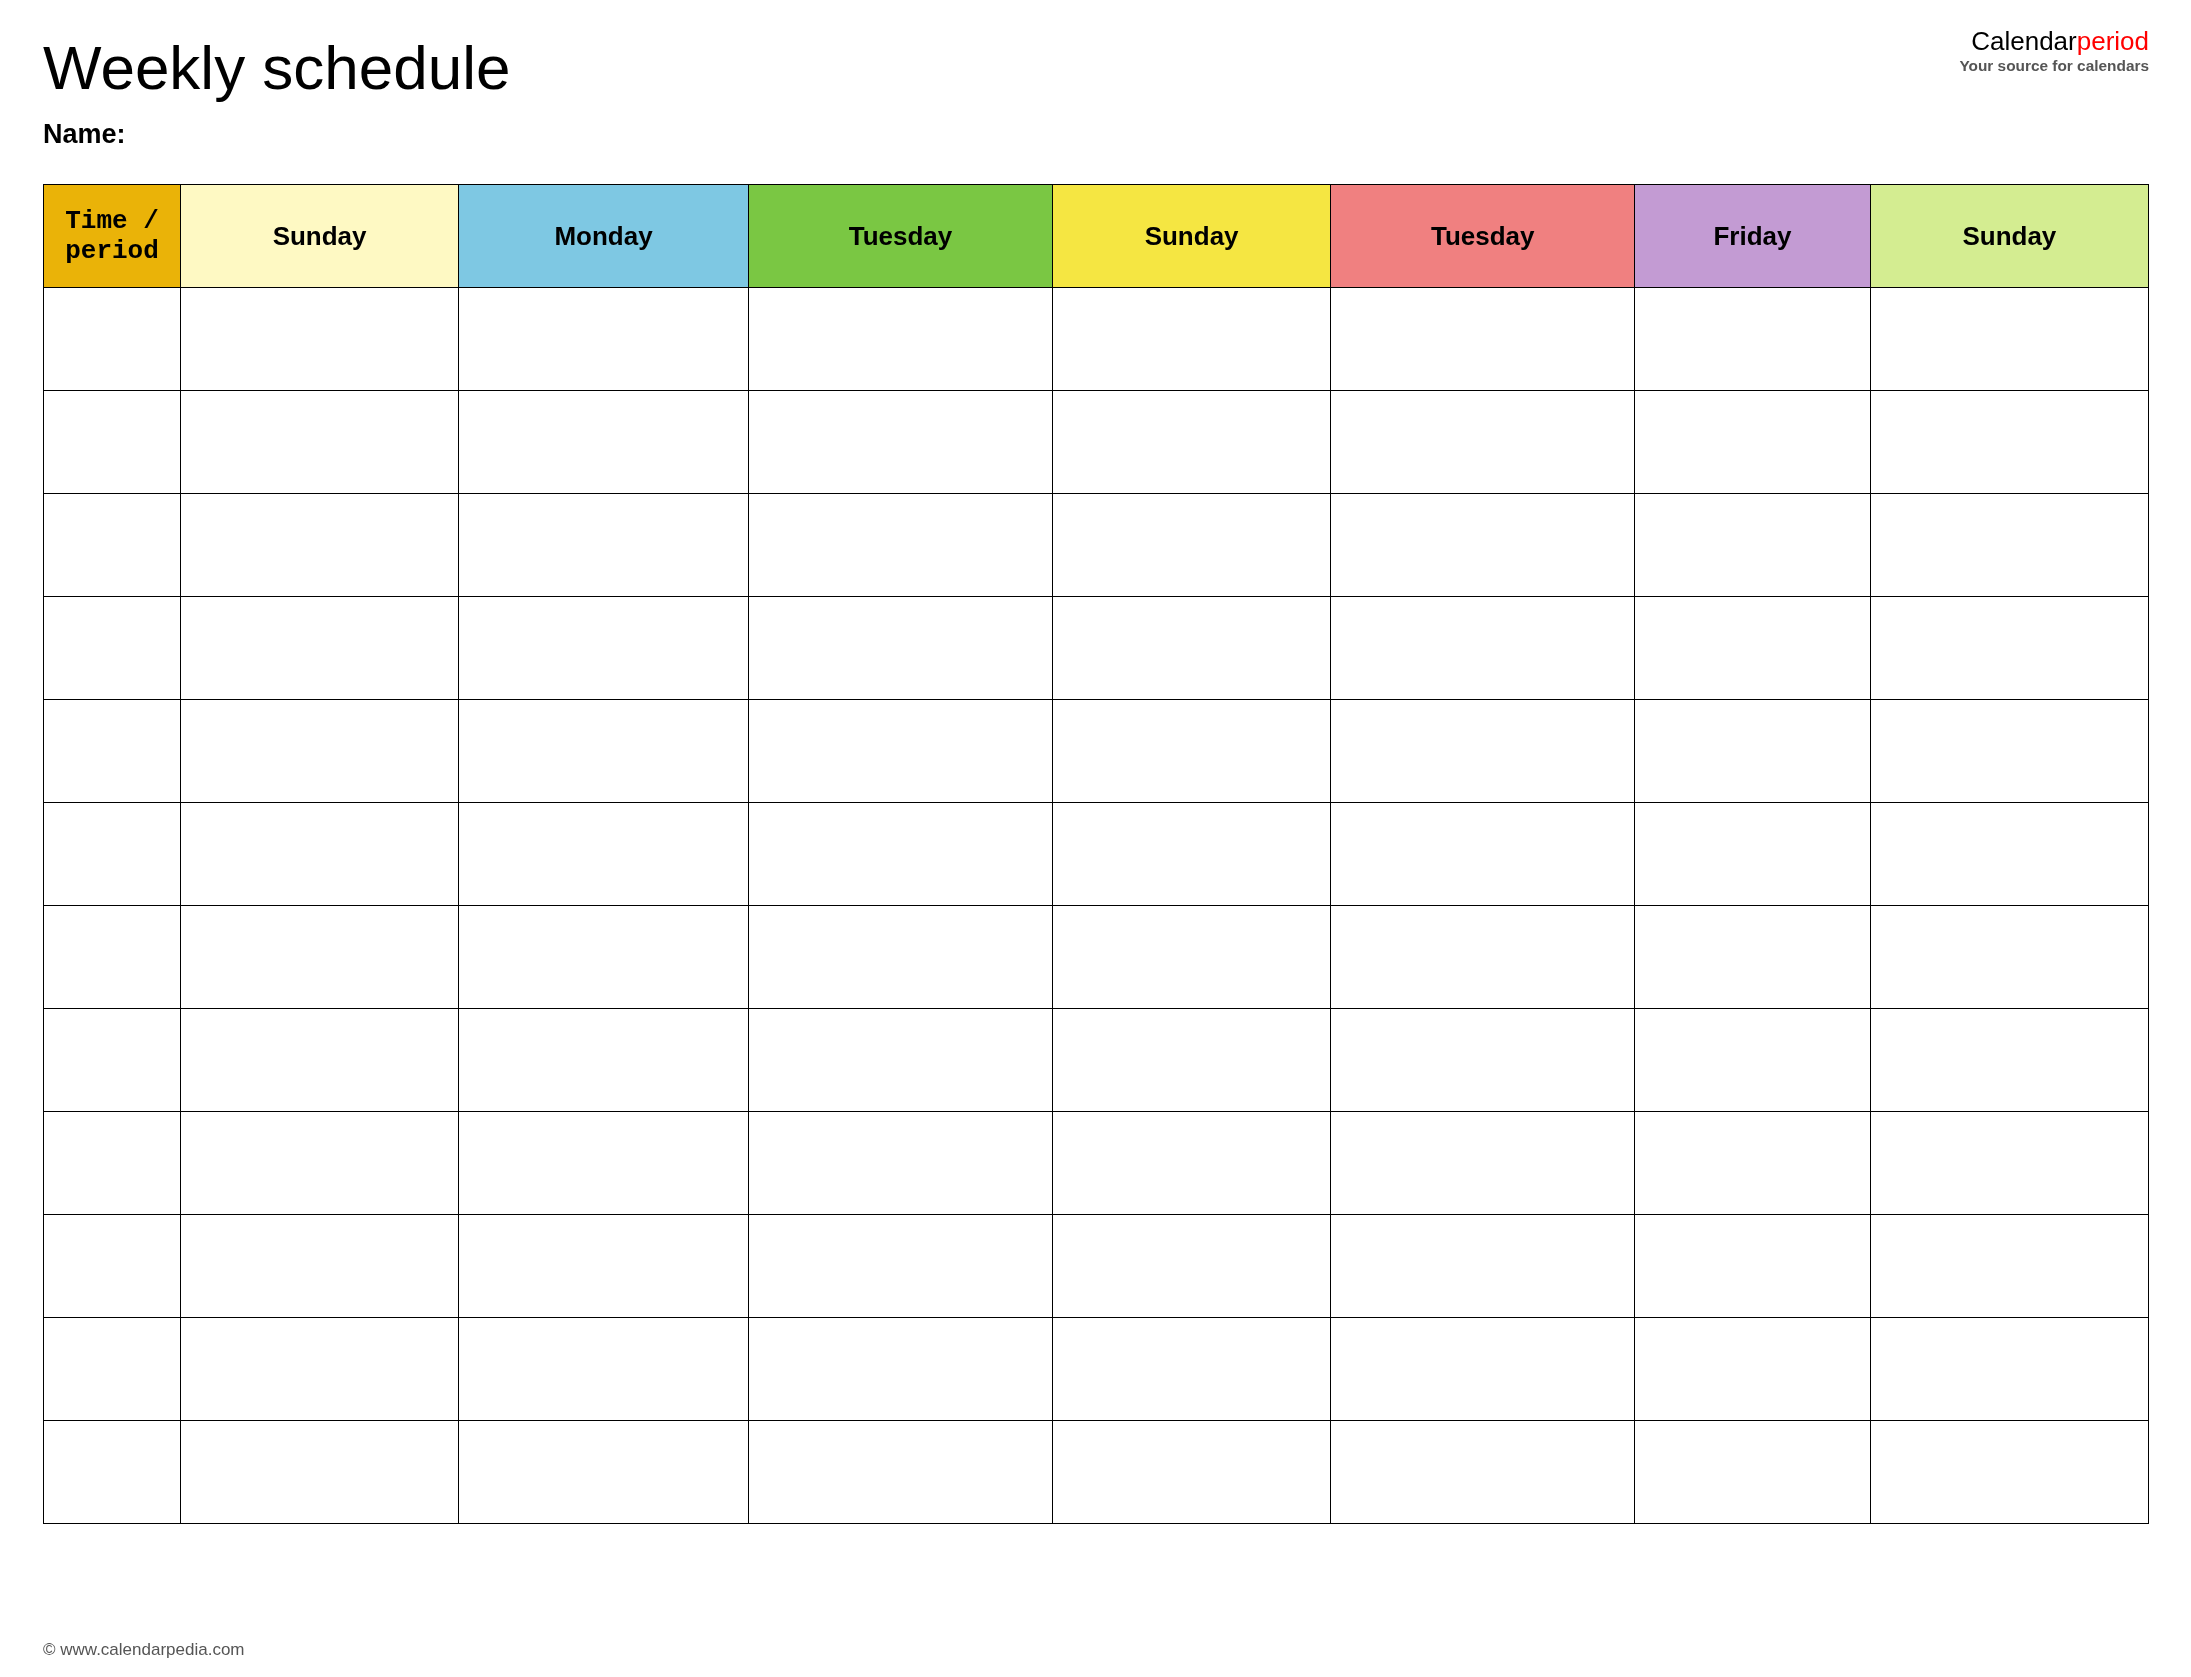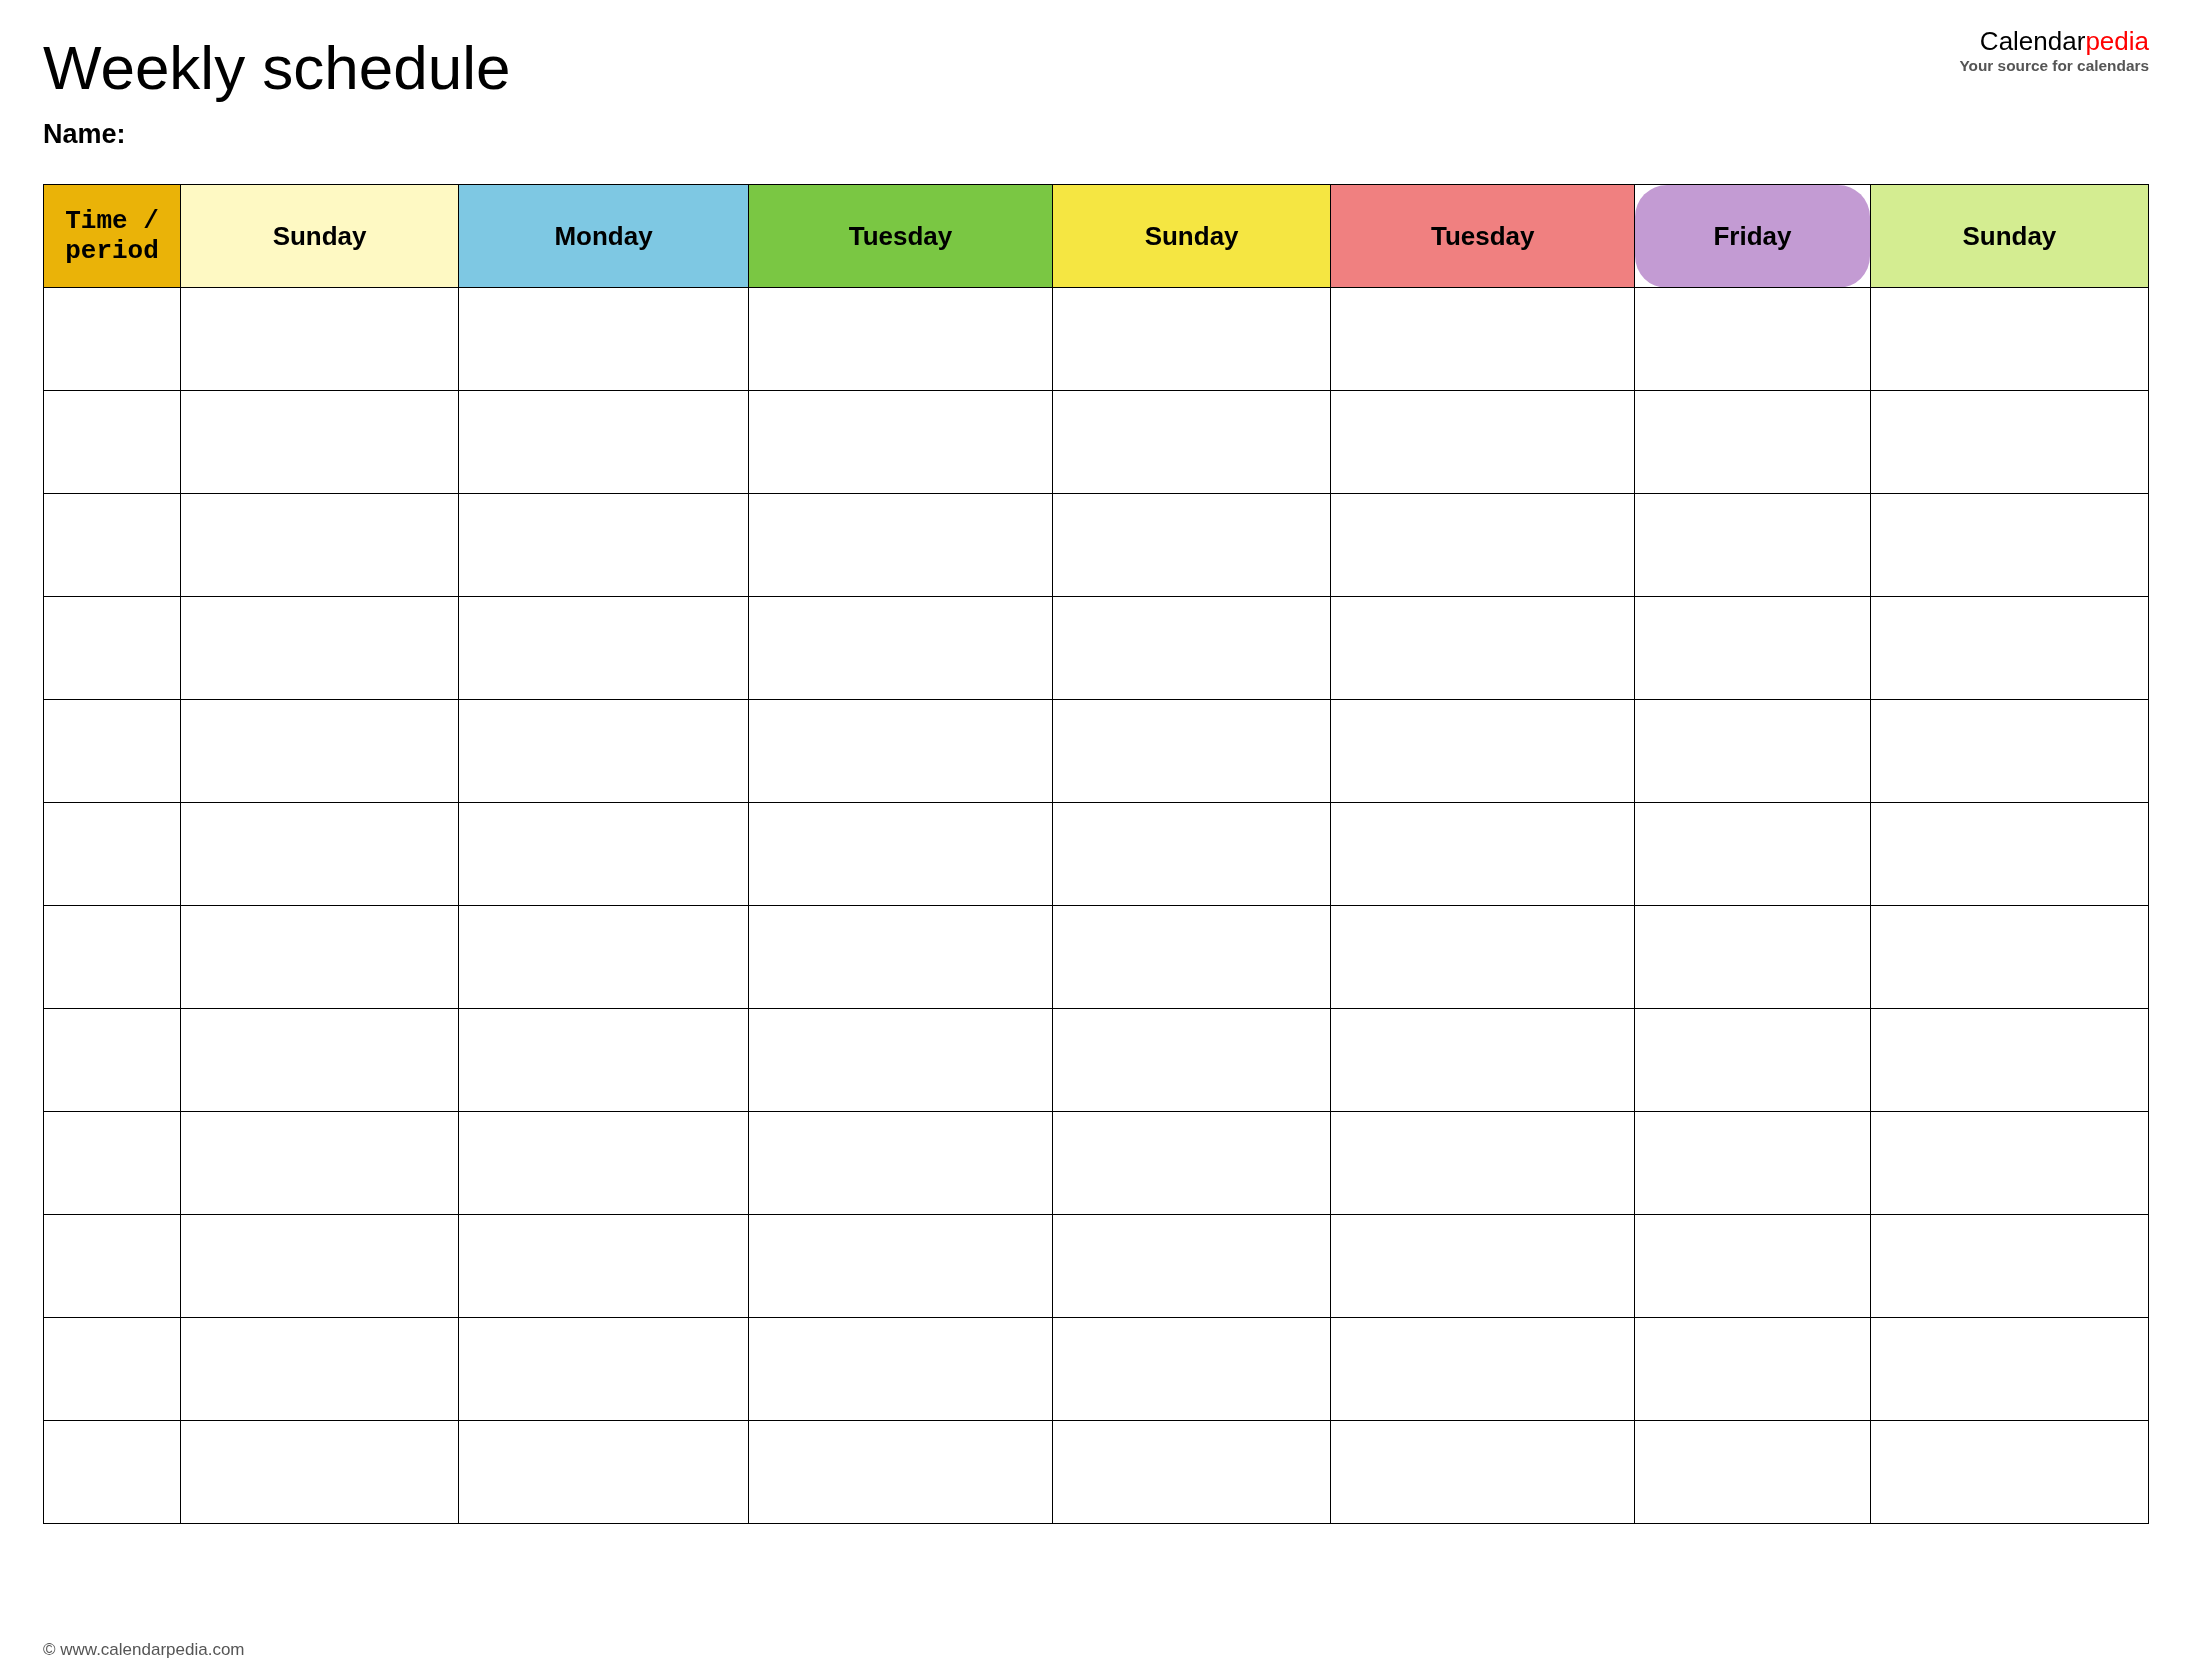--- a/index.html
+++ b/index.html
@@ -81,21 +81,21 @@
       width: 137px;
       font-size: 22px;
       font-family: Liberation Mono, monospace;
     }
 
     .th-sunday { background: #fef9c3; color: #000; }
     .th-monday { background: #7ec8e3; color: #000; }
     .th-tuesday { background: #7ac743; color: #000; margin-top: 44px; }
     .th-wednesday { background: #f5e642; color: #000; }
     .th-thursday { background: #f08080; color: #000; }
-    .th-friday { background: #c39bd3; color: #000; border-radius: 32px; }
+    .th-friday { background: #c39bd3; color: #000; }
     .th-saturday { background: #d4ed91; color: #000; }
 
     .schedule-table td {
       background: #ffffff;
     }
 
     .td-time {
       background: #ffffff;
       width: 137px;
       border-right: 2.1px solid #000000;
@@ -107,21 +107,21 @@
       left: 43px;
       font-size: 17px;
       color: #555555;
     }
   </style>
 </head>
 <body>
 
 <div class="logo-area">
   <div class="logo-calendar">
-    <span>Calendar</span><span class="logo-red">pedia</span>
+    <span>Calendar</span><span class="logo-red">period</span>
   </div>
   <div class="logo-sub">Your source for calendars</div>
 </div>
 
 <h1 class="page-title">Weekly schedule</h1>
 
 <div class="name-row">Name:</div>
 
 <table class="schedule-table">
   <thead>

